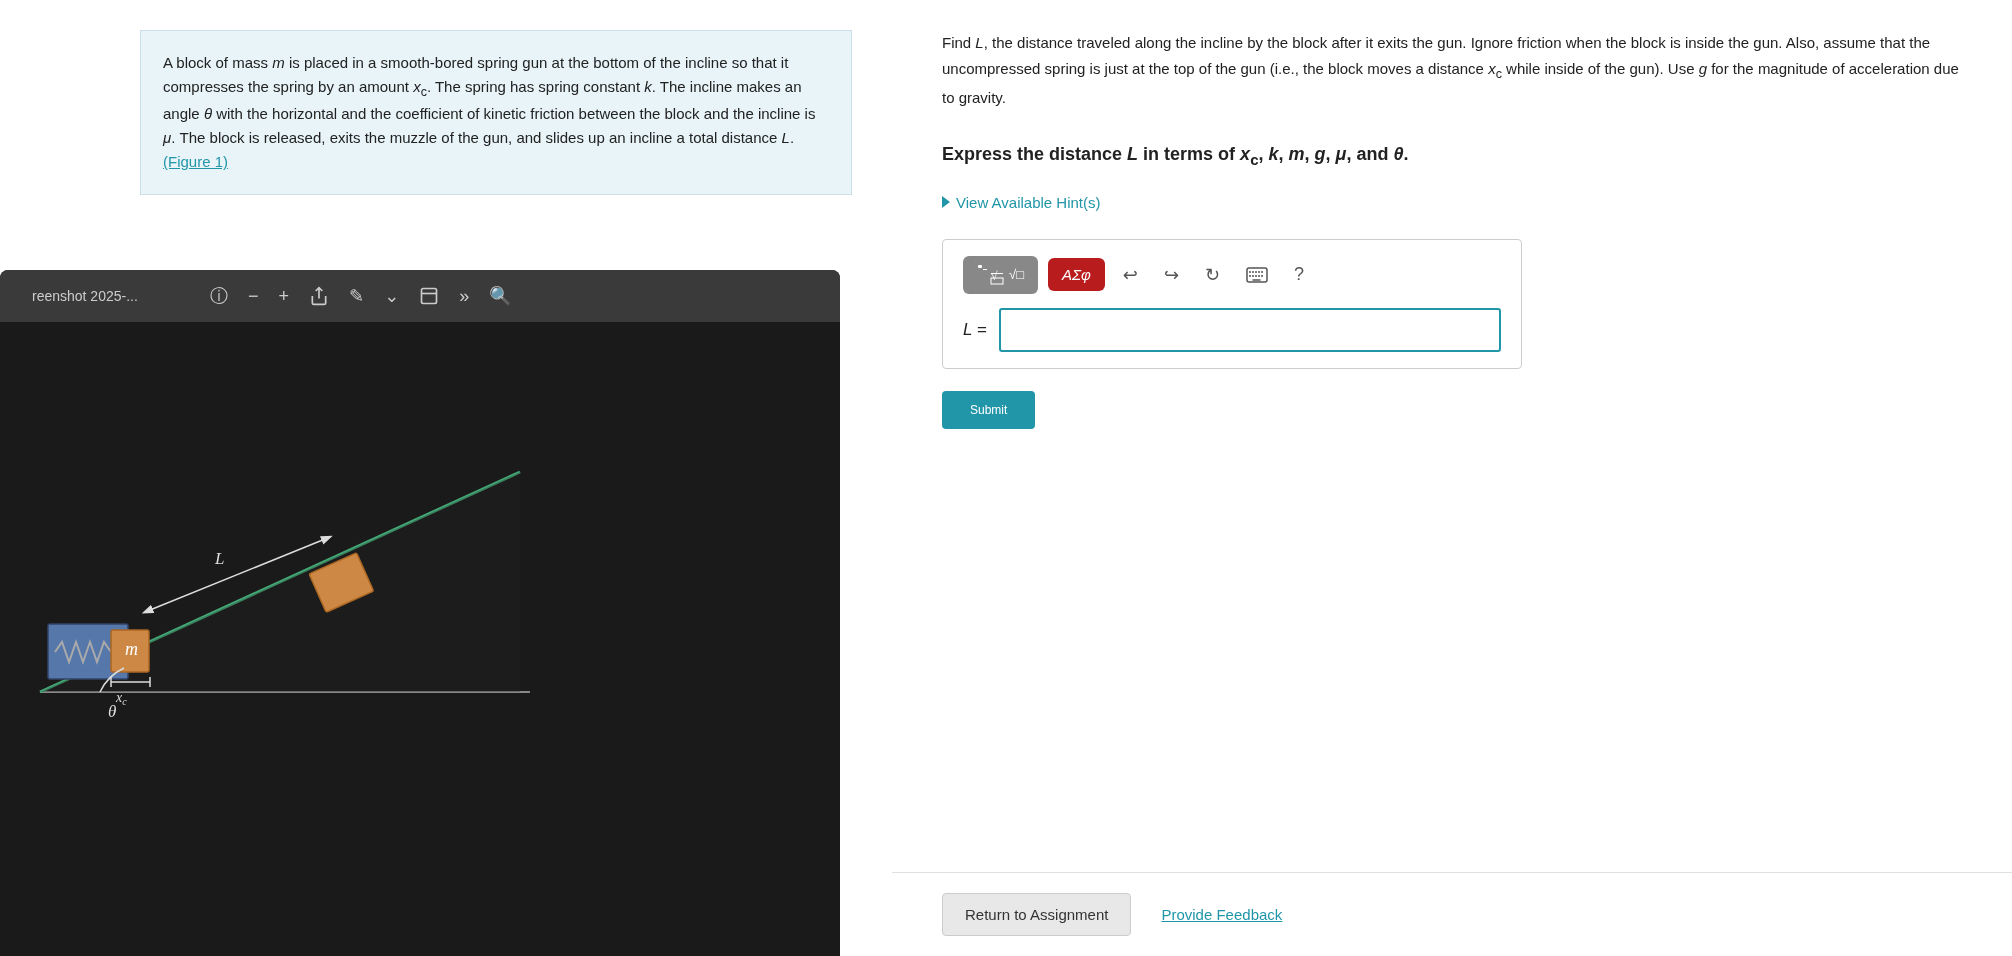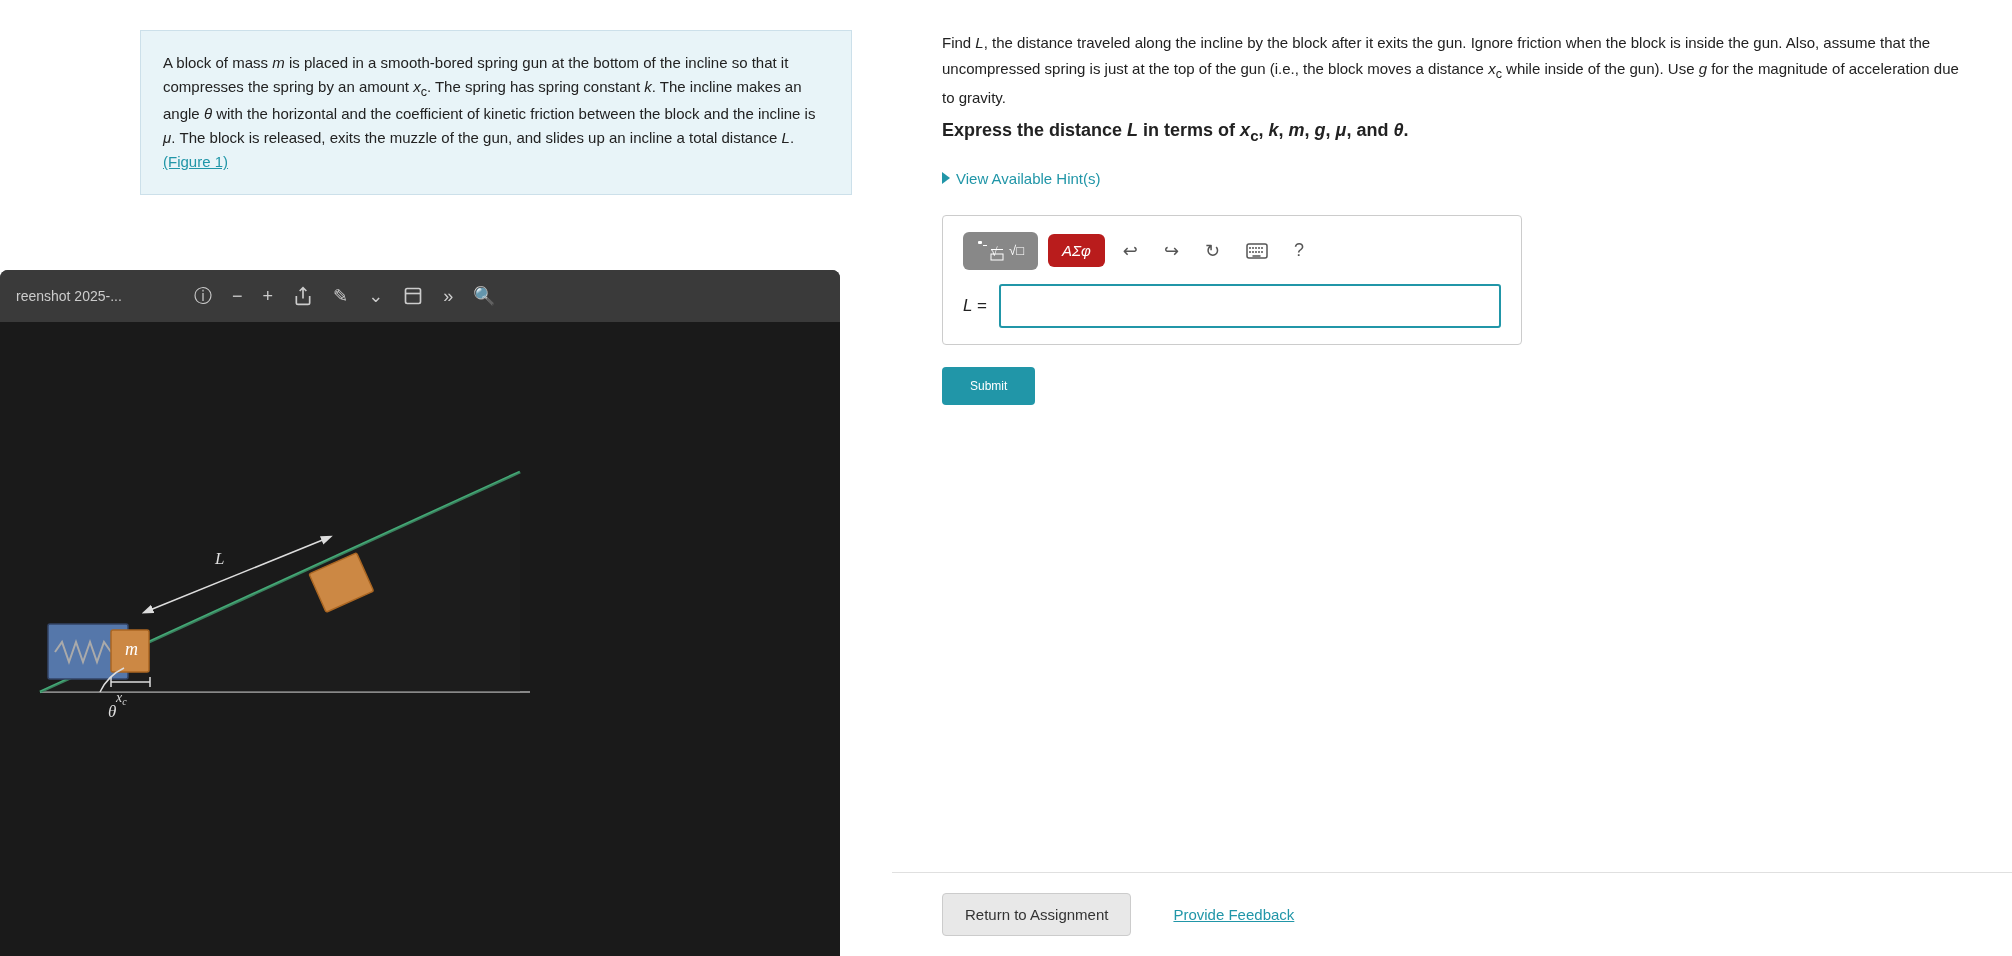--- a/index.html
+++ b/index.html
@@ -41,21 +41,21 @@
       background: #3a3a3a;
       border-radius: 8px 8px 0 0;
       z-index: 10;
     }
 
     .pdf-toolbar {
       background: #3a3a3a;
       height: 52px;
       display: flex;
       align-items: center;
-      padding: 0 16px;
+      padding: 0 32px;
       gap: 18px;
       border-radius: 8px 8px 0 0;
     }
 
     .pdf-filename {
       color: #ccc;
       font-size: 14px;
       flex: 1;
       white-space: nowrap;
       overflow: hidden;
@@ -114,21 +114,21 @@
     .part-title {
       font-size: 20px;
       font-weight: 700;
       color: #222;
     }
 
     .part-description {
       font-size: 15px;
       line-height: 1.7;
       color: #222;
-      margin-bottom: 6px;
+      margin-bottom: 30px;
     }
 
     .express-instruction {
       font-size: 18px;
       font-weight: 700;
       color: #222;
       margin-bottom: 22px;
       line-height: 1.6;
     }
 
@@ -238,21 +238,21 @@
     }
 
     
     .bottom-bar {
       position: absolute;
       bottom: 0;
       left: 0;
       right: 0;
       display: flex;
       align-items: center;
-      gap: 42px;
+      gap: 30px;
       padding: 20px 50px;
       border-top: 1px solid #e0e0e0;
       background: #fff;
     }
 
     .return-btn {
       background: #e8e8e8;
       border: 1px solid #ccc;
       border-radius: 4px;
       padding: 12px 22px;

